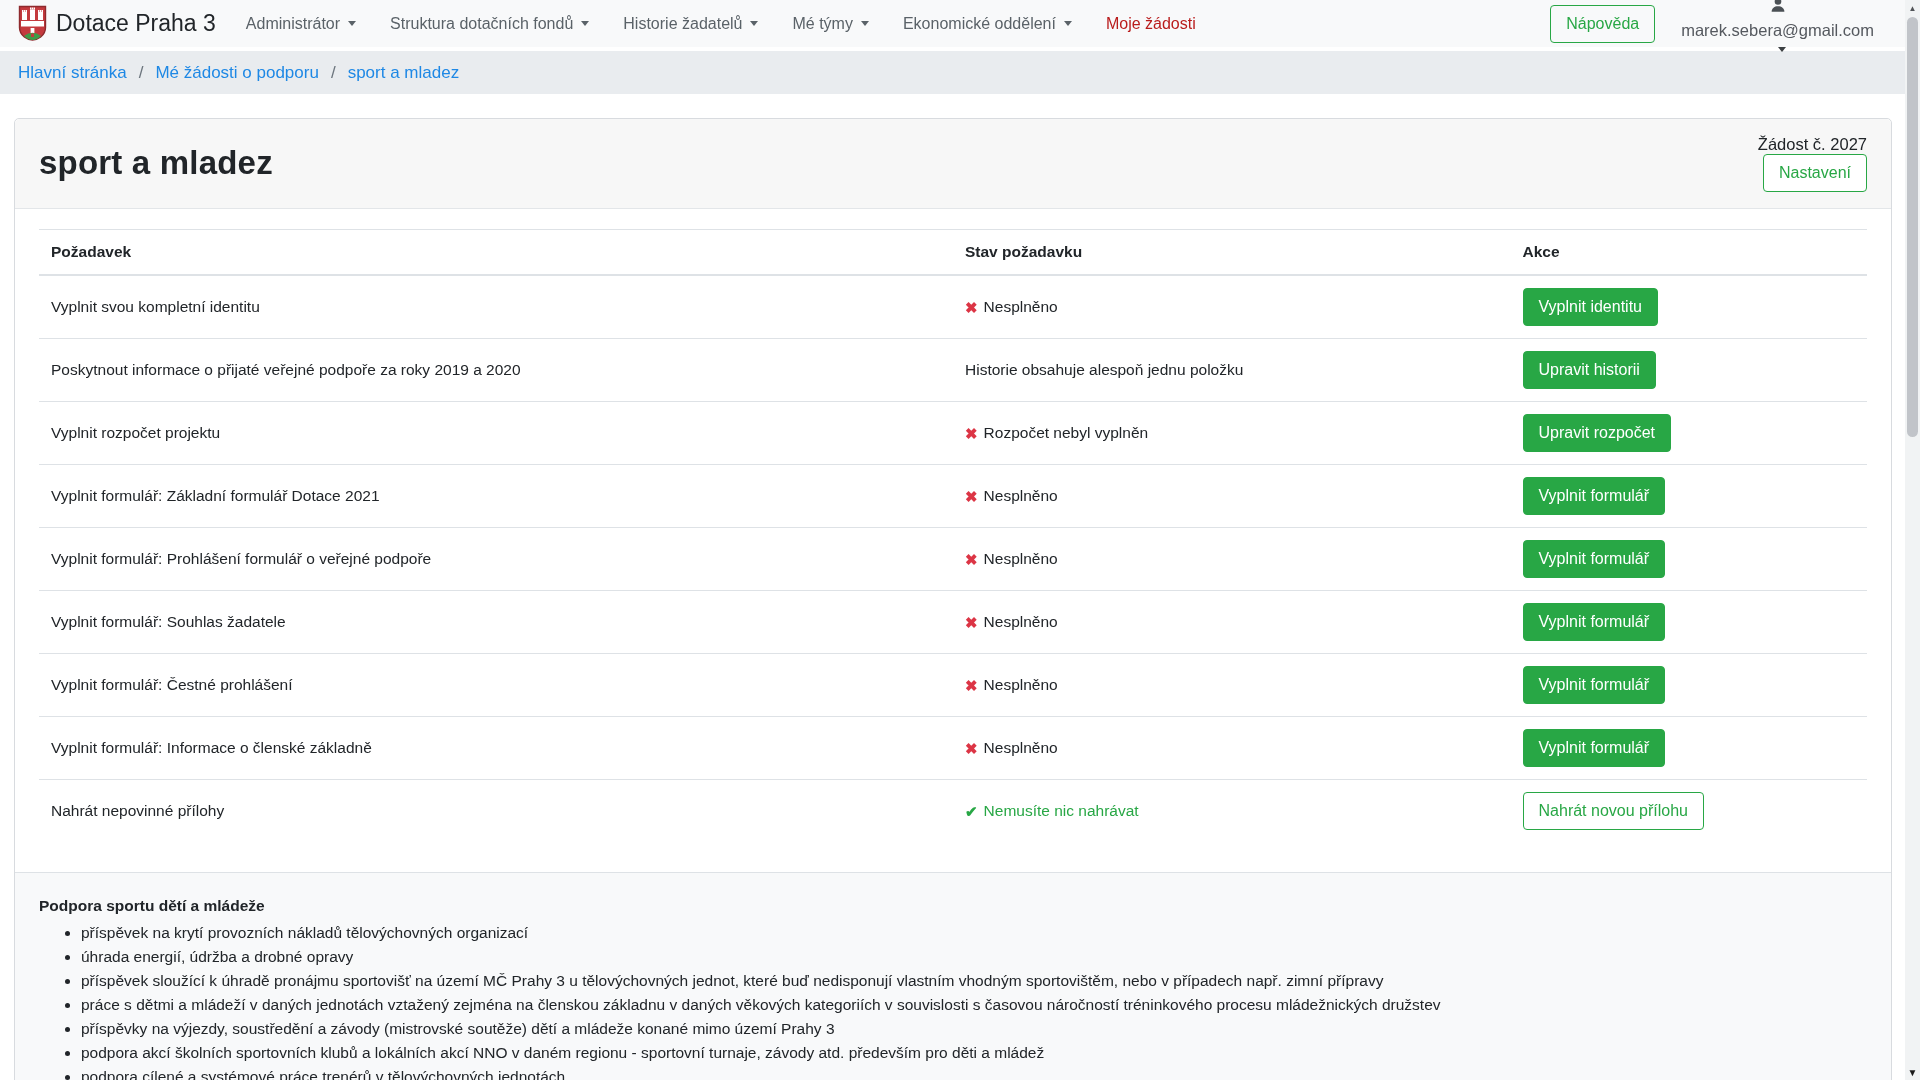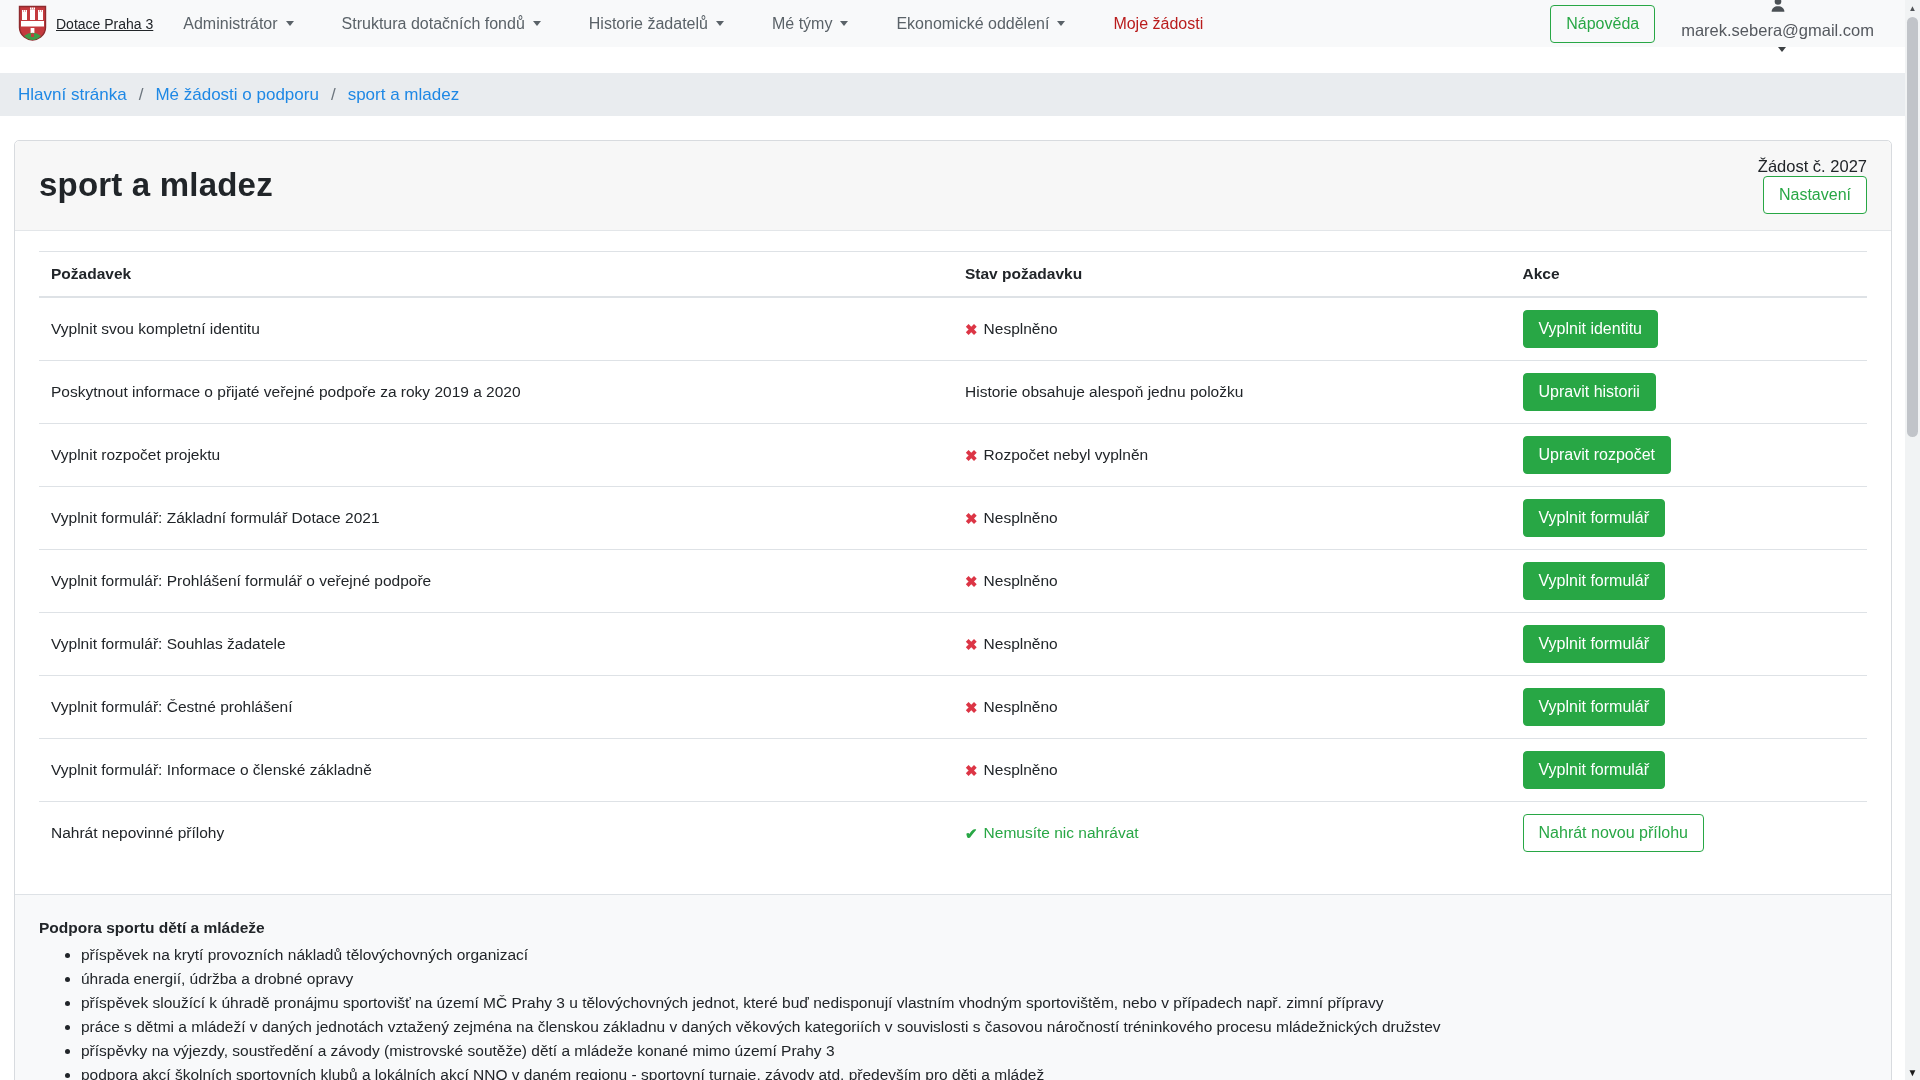--- a/index.html
+++ b/index.html
@@ -10,23 +10,23 @@
     background: #ffffff; color: #212529;
   }
 
   
   .navbar {
     height: 47px; background: #f8f9fa;
     display: flex; align-items: center;
     padding: 0 18px;
   }
   .brand { display: flex; align-items: center; gap: 9px; cursor: pointer; }
-  .brand-text { font-size: 14px; color: #212529; text-decoration: underline; }
+  .brand-text { font-size: 23px; color: #212529; }
   .logo svg { display: block; }
-  .nav-items { display: flex; align-items: center; gap: 48px; margin-left: 30px; }
+  .nav-items { display: flex; align-items: center; gap: 34px; margin-left: 30px; }
   .nav-link {
     font-size: 16px; color: #5a6268; text-decoration: none; cursor: pointer;
     white-space: nowrap; display: inline-flex; align-items: center;
   }
   .nav-link.active { color: #b91c1c; }
   .caret {
     display: inline-block; width: 0; height: 0;
     border-left: 4.5px solid transparent; border-right: 4.5px solid transparent;
     border-top: 5px solid #5a6268; margin-left: 8px;
   }
@@ -38,21 +38,21 @@
     cursor: pointer; white-space: nowrap; line-height: 22px;
   }
   .btn-outline { background: transparent; border: 1px solid #28a745; color: #28a745; }
   .btn-outline.on-white { background: #ffffff; }
   .btn-solid { background: #28a745; border: 1px solid #28a745; color: #ffffff; }
   .user-menu { display: flex; align-items: center; gap: 7px; cursor: pointer; flex-direction: column; }
   .user-email { font-size: 16.5px; color: #55595f; }
 
   
   .breadcrumb {
-    margin-top: 26px; height: 43px; background: #e9ecef;
+    margin-top: 4px; height: 43px; background: #e9ecef;
     display: flex; align-items: center; gap: 12px;
     padding: 0 18px; font-size: 17px;
   }
   .crumb { color: #1e88e5; text-decoration: none; cursor: pointer; }
   .crumb-sep { color: #6c757d; }
 
   
   .card {
     margin: 24px 28px 0 14px;
     background: #ffffff; border: 1px solid #d8dbdf; border-radius: 5px;

